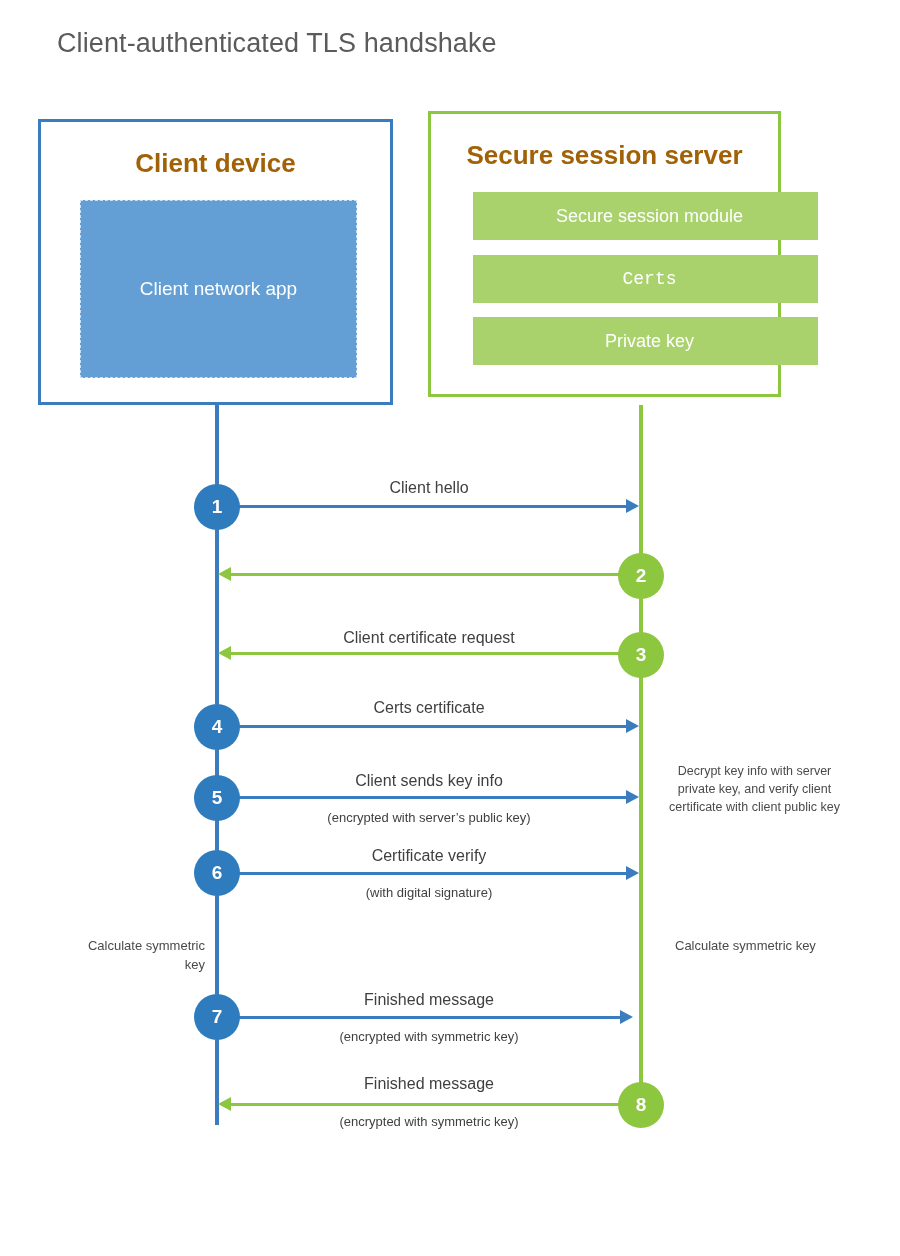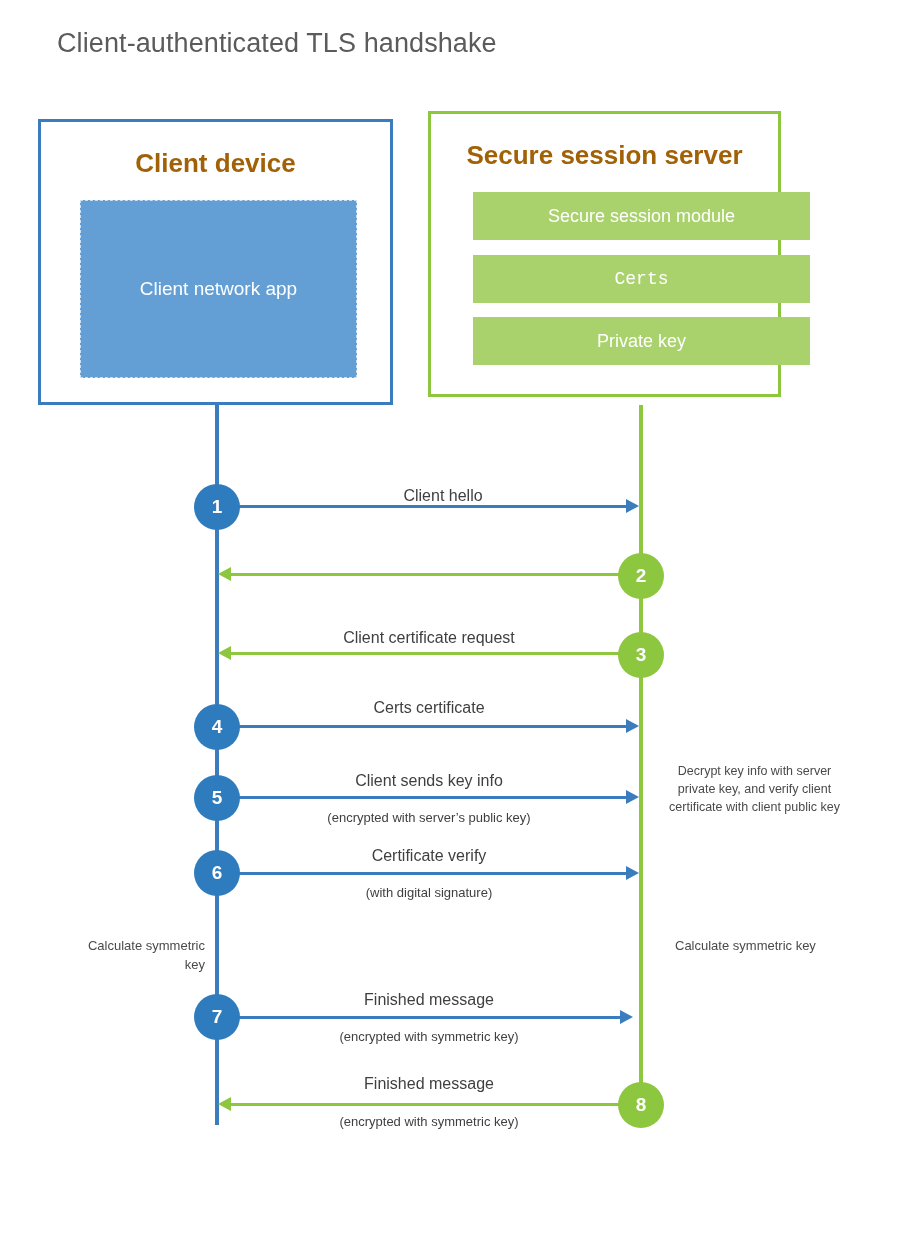--- a/index.html
+++ b/index.html
@@ -90,20 +90,21 @@
     left: 42px;
     width: 337px;
     height: 48px;
     background: #a9d26d;
     display: flex;
     align-items: center;
     justify-content: center;
     color: #ffffff;
     font-size: 18px;
     font-weight: 300;
+    padding-left: 8px;
   }
   #module-0 { top: 78px; }
   #module-1 { top: 141px; font-family: Liberation Mono, monospace; }
   #module-2 { top: 203px; }
 
   
   .lifeline {
     position: absolute;
     width: 4px;
   }
@@ -224,21 +225,21 @@
   <div class="party-box" id="server-box">
     <div class="party-title">Secure session server</div>
     <div class="server-module" id="module-0">Secure session module</div>
     <div class="server-module" id="module-1">Certs</div>
     <div class="server-module" id="module-2">Private key</div>
   </div>
 
   <div class="lifeline" id="client-lifeline"></div>
   <div class="lifeline" id="server-lifeline"></div>
 
-  <div class="arrow-label" style="left:231px; top:479px; width:424px;margin-top:8px;">Client hello</div>
+  <div class="arrow-label" style="left:217px; top:479px; width:424px;">Client hello</div>
   <div class="arrow blue to-right" style="left:217px; top:505px; width:411px;">
       <span class="head"></span>
     </div>
   <div class="step-circle blue" style="left:194px; top:484px;">1</div>
 
   <div class="arrow green to-left" style="left:229px; top:573px; width:412px;">
       <span class="head"></span>
     </div>
   <div class="step-circle green" style="left:618px; top:553px;">2</div>
 

